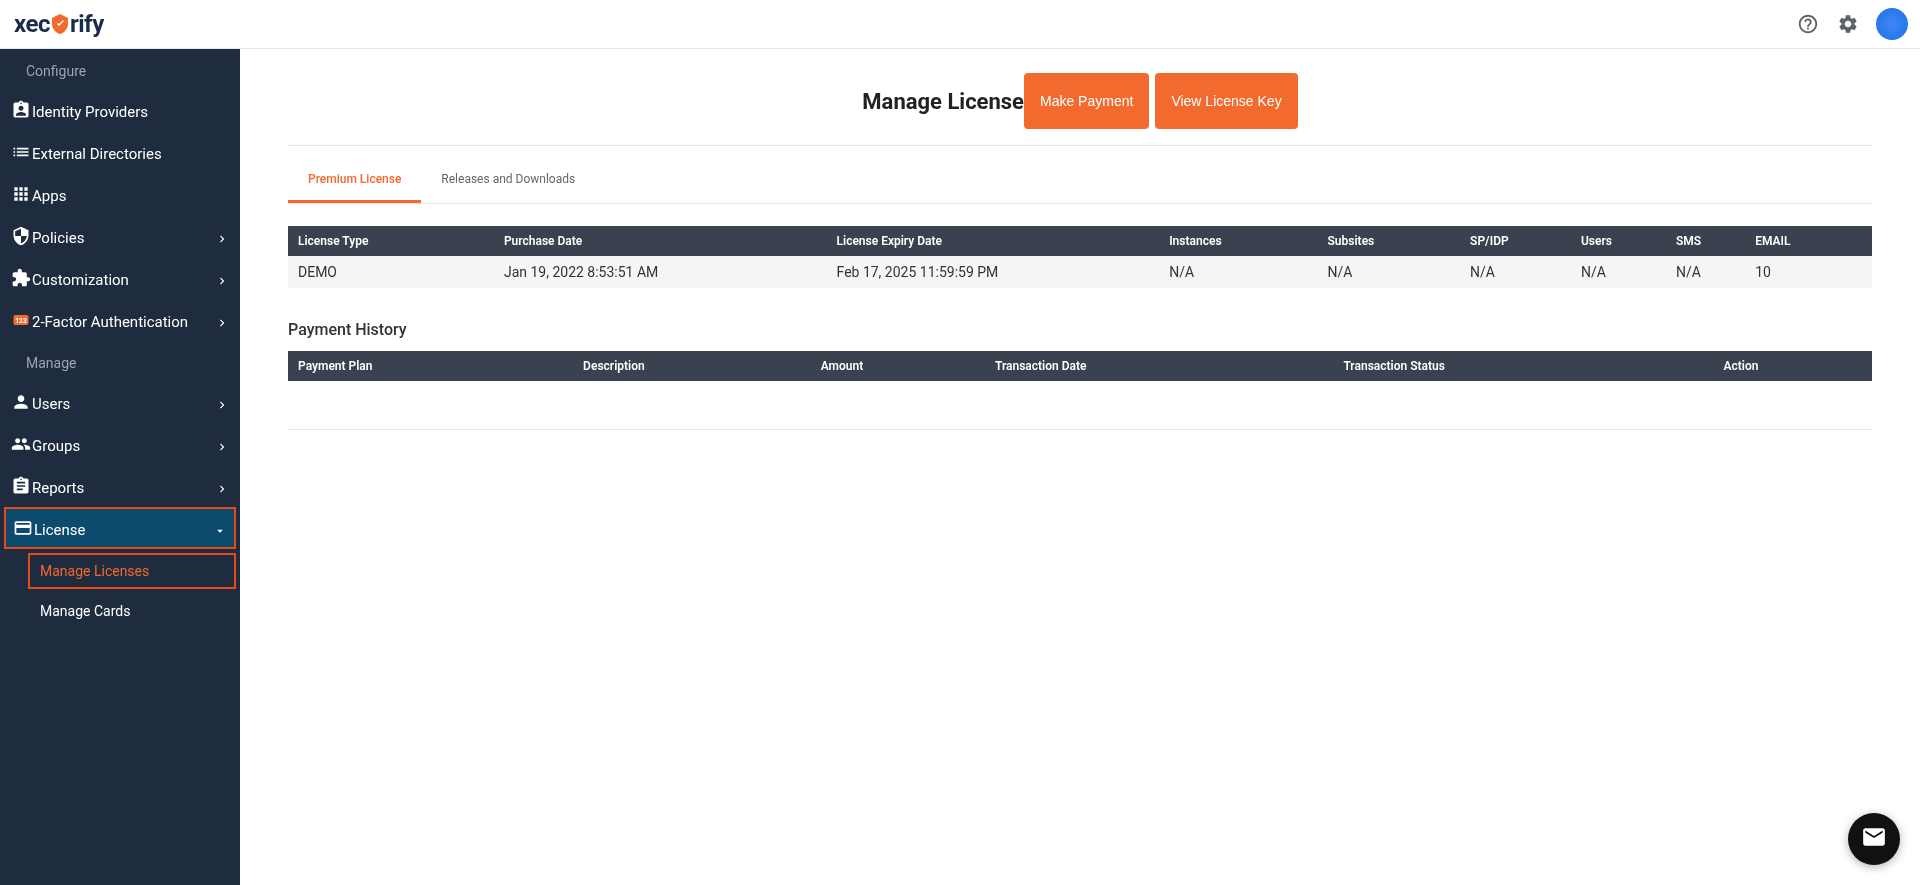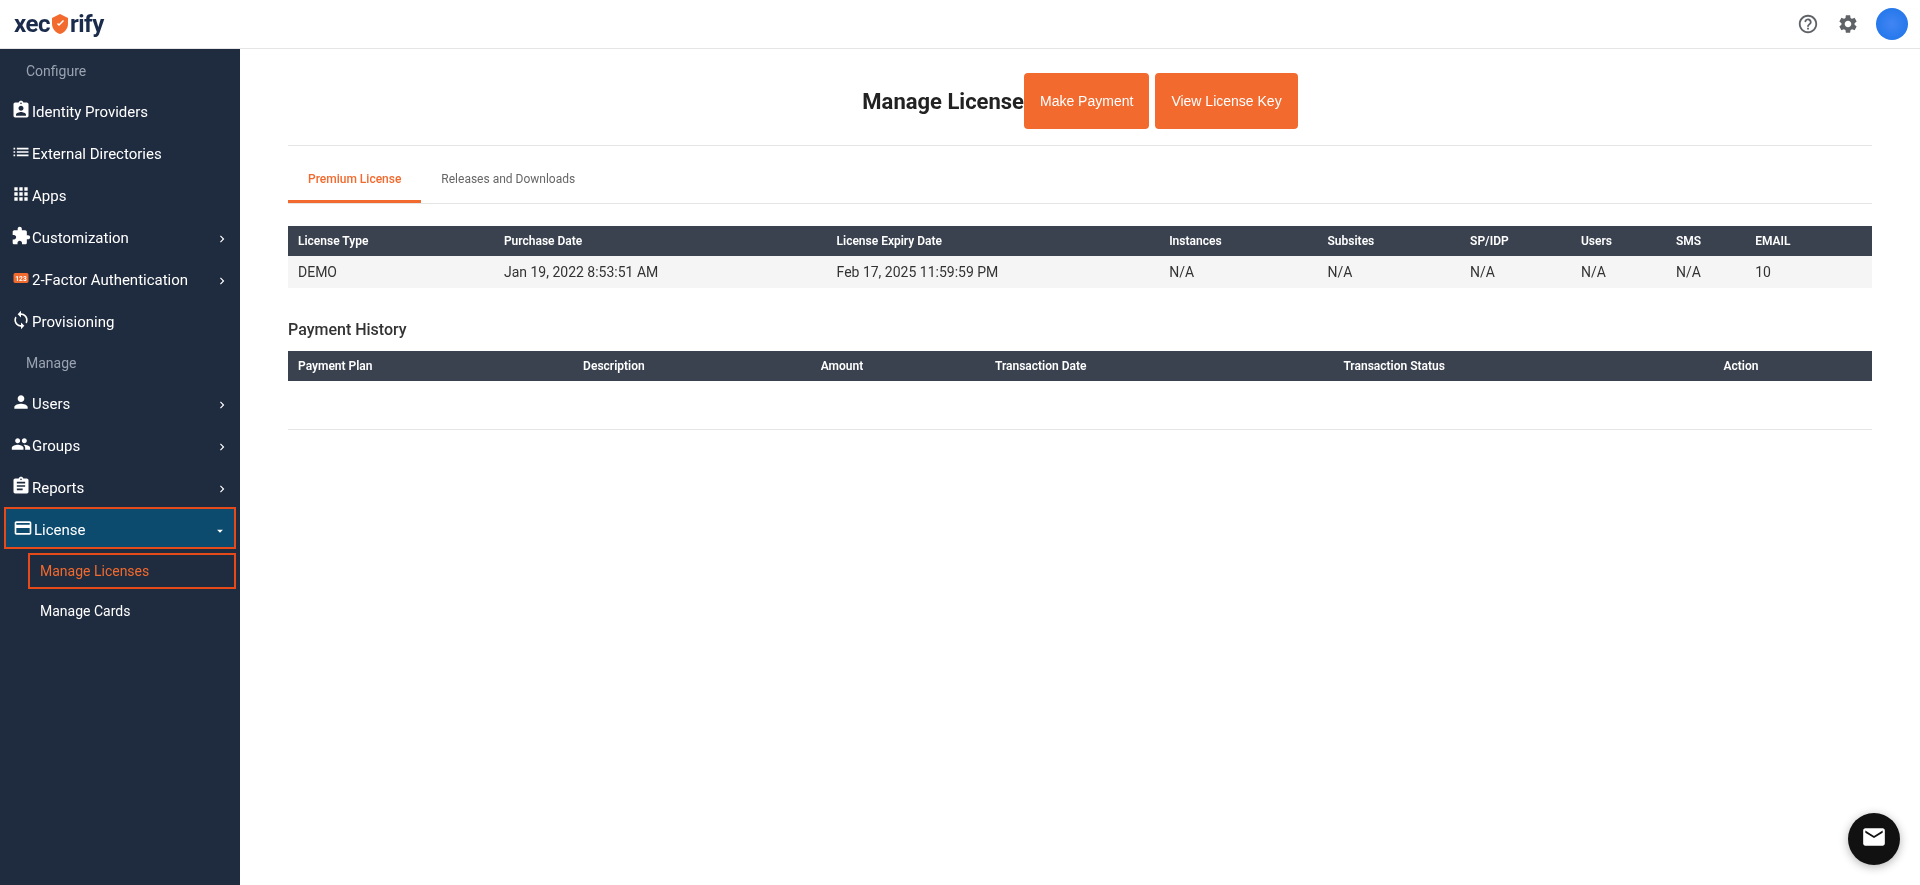--- a/index.html
+++ b/index.html
@@ -114,20 +114,33 @@
 
     <div class="nav-item">
       <span class="nav-icon">
           <svg viewBox="0 0 24 24">
             <path d="M4 8h4V4H4v4zm6 12h4v-4h-4v4zm-6 0h4v-4H4v4zm0-6h4v-4H4v4zm6 0h4v-4h-4v4zm6-10v4h4V4h-4zm-6 4h4V4h-4v4zm6 6h4v-4h-4v4zm0 6h4v-4h-4v4z"></path>
           </svg>
         </span>
       <span class="nav-label">Apps</span>
     </div>
 
+    <div class="nav-item">
+      <span class="nav-icon">
+          <svg viewBox="0 0 24 24">
+            <path d="M12 1L3 5v6c0 5.55 3.84 10.74 9 12 5.16-1.26 9-6.45 9-12V5l-9-4zm0 10.99h7c-.53 4.12-3.28 7.79-7 8.94V12H5V6.3l7-3.11v8.8z"></path>
+          </svg>
+        </span>
+      <span class="nav-label">Policies</span>
+      <span class="nav-chevron">
+          <svg viewBox="0 0 24 24">
+            <path d="M10 6L8.59 7.41 13.17 12l-4.58 4.59L10 18l6-6z"></path>
+          </svg>
+        </span>
+    </div>
 
     <div class="nav-item">
       <span class="nav-icon">
           <svg viewBox="0 0 24 24">
             <path d="M20.5 11H19V7c0-1.1-.9-2-2-2h-4V3.5C13 2.12 11.88 1 10.5 1S8 2.12 8 3.5V5H4c-1.1 0-1.99.9-1.99 2v3.8H3.5c1.49 0 2.7 1.21 2.7 2.7s-1.21 2.7-2.7 2.7H2V20c0 1.1.9 2 2 2h3.8v-1.5c0-1.49 1.21-2.7 2.7-2.7 1.49 0 2.7 1.21 2.7 2.7V22H17c1.1 0 2-.9 2-2v-4h1.5c1.38 0 2.5-1.12 2.5-2.5S21.88 11 20.5 11z"></path>
           </svg>
         </span>
       <span class="nav-label">Customization</span>
       <span class="nav-chevron">
           <svg viewBox="0 0 24 24">
@@ -145,28 +158,20 @@
         </span>
       <span class="nav-label">2-Factor Authentication</span>
       <span class="nav-chevron">
           <svg viewBox="0 0 24 24">
             <path d="M10 6L8.59 7.41 13.17 12l-4.58 4.59L10 18l6-6z"></path>
           </svg>
         </span>
     </div>
 
 
-    <div class="nav-item">
-      <span class="nav-icon">
-          <svg viewBox="0 0 24 24">
-            <path d="M12 4V1L8 5l4 4V6c3.31 0 6 2.69 6 6 0 1.01-.25 1.97-.7 2.8l1.46 1.46C19.54 15.03 20 13.57 20 12c0-4.42-3.58-8-8-8zm0 14c-3.31 0-6-2.69-6-6 0-1.01.25-1.97.7-2.8L5.24 7.74C4.46 8.97 4 10.43 4 12c0 4.42 3.58 8 8 8v3l4-4-4-4v3z"></path>
-          </svg>
-        </span>
-      <span class="nav-label">Provisioning</span>
-    </div>
 
     <div class="sidebar-section-title">Manage</div>
 
     <div class="nav-item">
       <span class="nav-icon">
           <svg viewBox="0 0 24 24">
             <path d="M12 12c2.21 0 4-1.79 4-4s-1.79-4-4-4-4 1.79-4 4 1.79 4 4 4zm0 2c-2.67 0-8 1.34-8 4v2h16v-2c0-2.66-5.33-4-8-4z"></path>
           </svg>
         </span>
       <span class="nav-label">Users</span>

